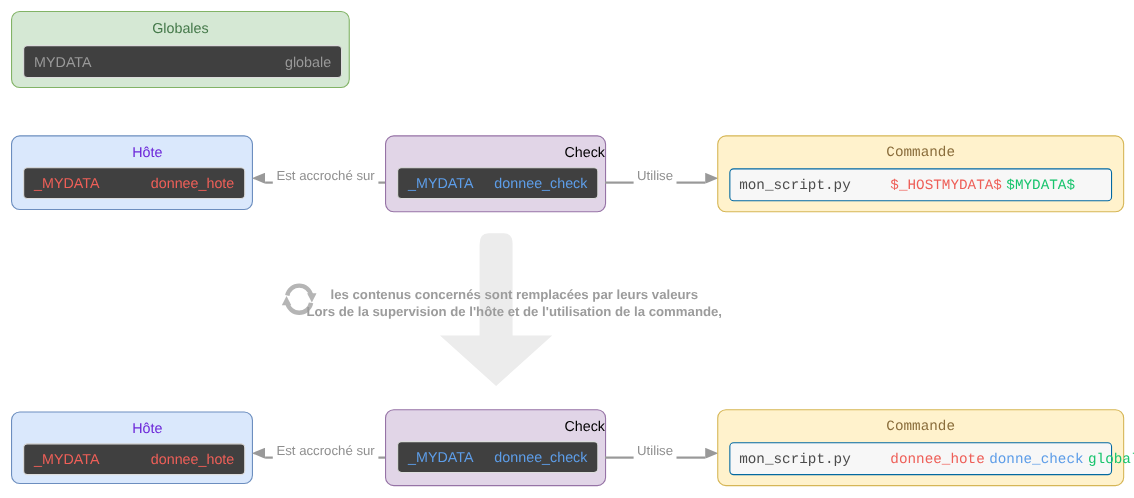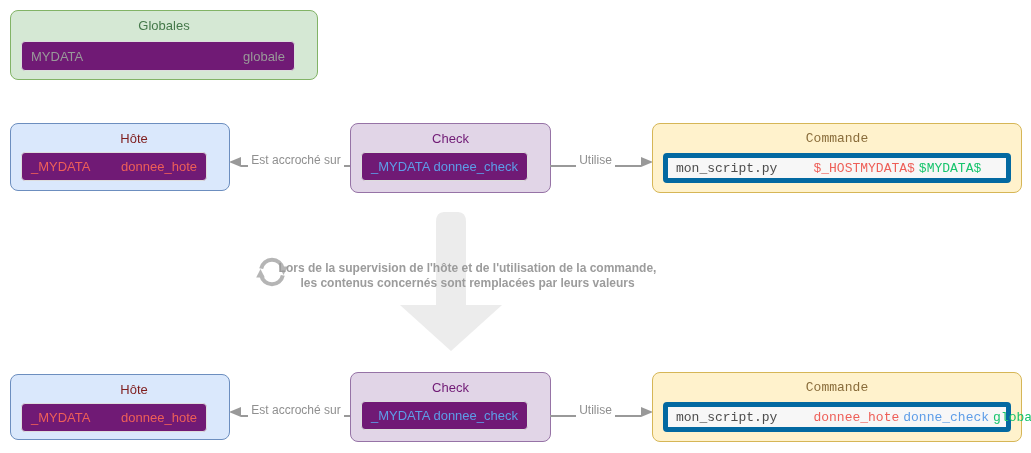--- a/index.html
+++ b/index.html
@@ -10,35 +10,35 @@
 
   
   .node { position:absolute; border:1px solid; border-radius:8px; box-sizing:border-box; }
   .node--green  { background:#d5e8d4; border-color:#82b366; }
   .node--blue   { background:#dae8fc; border-color:#6c8ebf; }
   .node--purple { background:#e1d5e7; border-color:#9673a6; }
   .node--yellow { background:#fff2cc; border-color:#d6b656;font-family:Liberation Mono, monospace; }
 
   .node-title { text-align:center; font-size:13px; padding-top:7px; }
   .title-green  { color:#45794a; }
-  .title-blue   { color:#7f1d1d;padding-left:28px; }
-  .title-purple { color:#701a75; }
+  .title-blue   { color:#6d28d9;padding-left:28px; }
+  .title-purple { color:#000000;text-align:right; }
   .title-yellow { color:#8a6d3b; }
 
   .var-field {
-    position:absolute; left:10px; right:22px; top:28px; height:29px;
-    background:#701a75; border:1px solid #dddddd; border-radius:4px;
+    position:absolute; left:10px; right:6px; top:28px; height:29px;
+    background:#404040; border:1px solid #dddddd; border-radius:4px;
     display:flex; align-items:center; justify-content:space-between;
     padding:0 9px; font-size:13px; box-sizing:border-box; white-space:nowrap;
   }
   #globales .var-field { top:30px; height:30px; }
 
   .cmd-field {
     position:absolute; left:10px; right:10px; top:29px; height:30px;
-    background:#f7f7f7; border:5px solid #0369a1; border-radius:4px;
+    background:#f7f7f7; border:1px solid #0369a1; border-radius:4px;
     display:flex; align-items:center; gap:4px;
     padding:0 8px; font-size:13px; box-sizing:border-box; white-space:nowrap;
   }
 
   .gray  { color:#999999; }
   .red   { color:#ee5f58; }
   .blue  { color:#5d9de8; }
   .tk-dark  { color:#4c4c4c; }
   .tk-red   { color:#ee5f58;margin-left:32px; }
   .tk-blue  { color:#5d9de8; }
@@ -135,22 +135,22 @@
   <svg class="refresh-icon" width="32" height="32" viewBox="0 0 32 32">
     <g stroke="#b5b5b5" stroke-width="4" fill="none">
       <path d="M 5.2 12.6 A 11 11 0 0 1 26.8 12.6"></path>
       <path d="M 26.8 19.4 A 11 11 0 0 1 5.2 19.4"></path>
     </g>
     <polygon points="27.5,19 23.2,10.5 31.8,10.5" fill="#b5b5b5"></polygon>
     <polygon points="4.5,13 0.2,21.5 8.8,21.5" fill="#b5b5b5"></polygon>
   </svg>
 
   <div class="caption">
+    <div>les contenus concernés sont remplacées par leurs valeurs</div>
     <div>Lors de la supervision de l'hôte et de l'utilisation de la commande,</div>
-    <div>les contenus concernés sont remplacées par leurs valeurs</div>
   </div>
 
   <div class="node node--blue pos-hote-bot">
     <div class="node-title title-blue">Hôte</div>
     <div class="var-field">
       <span class="red">_MYDATA</span>
       <span class="red">donnee_hote</span>
     </div>
   </div>
 

